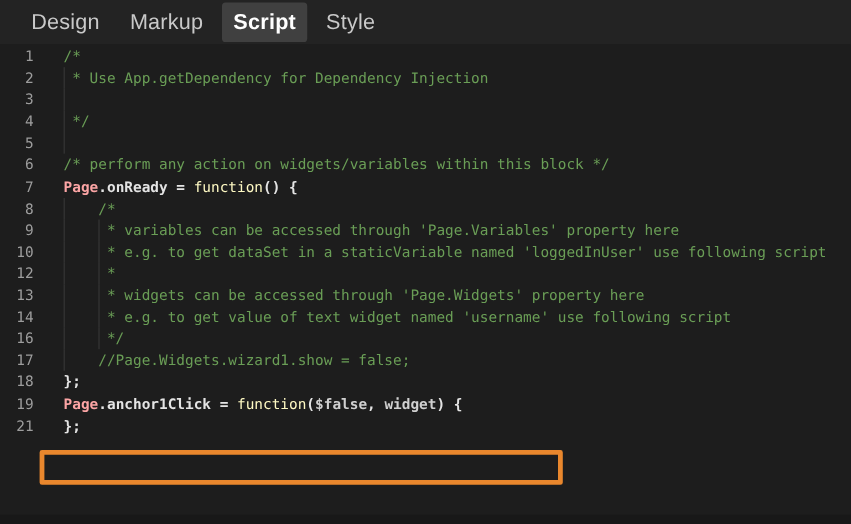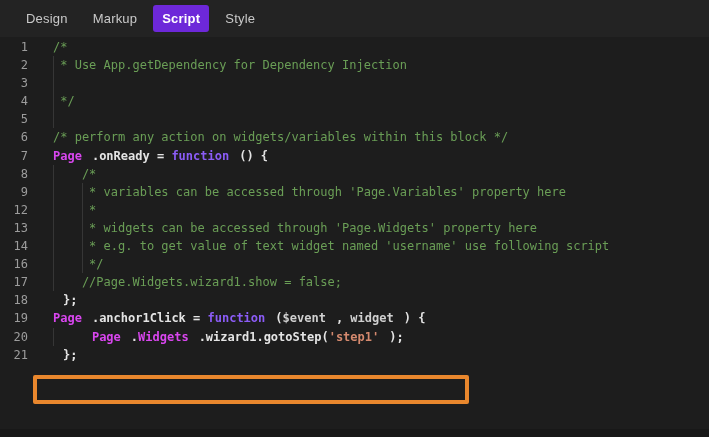--- a/index.html
+++ b/index.html
@@ -11,49 +11,49 @@
   .app { position:relative; width:709px; height:437px; }
 
   
   .tabbar {
     position:absolute; top:0; left:0; right:0; height:37px;
     background:#232323;
     display:flex; align-items:center;
     padding-left:17px; box-sizing:border-box;
   }
   .tab {
-    color:#c9c9c9; font-size:13px;
+    color:#c9c9c9; font-size:18px;
     padding:6px 9px; margin-right:7px;
     border-radius:3px; cursor:pointer; user-select:none;
     letter-spacing:.2px;
   }
-  .tab.active { background:#6d28d9; color:#ffffff; font-weight:bold; }
+  .tab.active { background:#404040; color:#ffffff; font-weight:bold; }
 
   
   .editor {
     position:absolute; top:37px; left:0; width:709px; height:400px;
     background:#1d1d1d;
     font-family:"DejaVu Sans Mono", monospace;
     font-size:12px;
   }
   .lines { position:absolute; top:1px; left:0; right:0; }
   .line { position:relative; height:18.1px; line-height:18.1px; white-space:pre; }
   .gutter {
     position:absolute; left:0; top:0; width:40px; height:18.1px;
     text-align:right; padding-right:12px; box-sizing:border-box;
     color:#9d9d9d; font-weight:normal;
   }
   .codetext { position:absolute; left:53px; top:0; }
   .guide { position:absolute; top:0; height:18.1px; width:1px; background:#363636; }
 
   
   .tok-comment { color:#6a9e56; font-weight:normal; }
-  .tok-teal    { color:#d946ef; font-weight:bold; }
-  .tok-keyword { color:#8b5cf6; font-weight:bold; }
-  .tok-plain   { color:#e4e4e4; font-weight:bold;margin-left:10px; }
+  .tok-teal    { color:#fca5a5; font-weight:bold; }
+  .tok-keyword { color:#fef9c3; font-weight:normal; }
+  .tok-plain   { color:#e4e4e4; font-weight:bold; }
   .tok-arg     { color:#d0d0d0; font-weight:bold; }
   .tok-string  { color:#d4896e; font-weight:bold; }
 
   
   .highlight-box {
     position:absolute;
     left:33px; width:436px; height:29px;
     border:4px solid #e9872d;
     border-radius:2px;
     box-sizing:border-box;
@@ -82,27 +82,27 @@
     <div class="lines">
         <div class="line"><span class="gutter">1</span><span class="codetext"><span class="tok-comment">/*</span></span></div>
         <div class="line"><span class="gutter">2</span><div class="guide" style="left: 53px;"></div><span class="codetext"><span class="tok-comment"> * Use App.getDependency for Dependency Injection</span></span></div>
         <div class="line"><span class="gutter">3</span><div class="guide" style="left: 53px;"></div></div>
         <div class="line"><span class="gutter">4</span><div class="guide" style="left: 53px;"></div><span class="codetext"><span class="tok-comment"> */</span></span></div>
         <div class="line"><span class="gutter">5</span><div class="guide" style="left: 53px;"></div><span class="codetext"></span></div>
         <div class="line"><span class="gutter">6</span><span class="codetext"><span class="tok-comment">/* perform any action on widgets/variables within this block */</span></span></div>
         <div class="line"><span class="gutter">7</span><span class="codetext"><span class="tok-teal">Page</span><span class="tok-plain">.onReady = </span><span class="tok-keyword">function</span><span class="tok-plain">() {</span></span></div>
         <div class="line"><span class="gutter">8</span><div class="guide" style="left: 53px;"></div><span class="codetext"><span class="tok-comment">    /*</span></span></div>
         <div class="line"><span class="gutter">9</span><div class="guide" style="left: 53px;"></div><div class="guide" style="left: 81.88px;"></div><span class="codetext"><span class="tok-comment">     * variables can be accessed through 'Page.Variables' property here</span></span></div>
+        <div class="line"><span class="gutter">10</span><div class="guide" style="left: 53px;"></div><div class="guide" style="left: 81.88px;"></div><span class="codetext"><span class="tok-comment">     * e.g. to get dataSet in a staticVariable named 'loggedInUser' use following script</span></span></div>
         <div class="line"><span class="gutter">12</span><div class="guide" style="left: 53px;"></div><div class="guide" style="left: 81.88px;"></div><span class="codetext"><span class="tok-comment">     *</span></span></div>
         <div class="line"><span class="gutter">13</span><div class="guide" style="left: 53px;"></div><div class="guide" style="left: 81.88px;"></div><span class="codetext"><span class="tok-comment">     * widgets can be accessed through 'Page.Widgets' property here</span></span></div>
         <div class="line"><span class="gutter">14</span><div class="guide" style="left: 53px;"></div><div class="guide" style="left: 81.88px;"></div><span class="codetext"><span class="tok-comment">     * e.g. to get value of text widget named 'username' use following script</span></span></div>
         <div class="line"><span class="gutter">16</span><div class="guide" style="left: 53px;"></div><div class="guide" style="left: 81.88px;"></div><span class="codetext"><span class="tok-comment">     */</span></span></div>
         <div class="line"><span class="gutter">17</span><div class="guide" style="left: 53px;"></div><span class="codetext"><span class="tok-comment">    //Page.Widgets.wizard1.show = false;</span></span></div>
         <div class="line"><span class="gutter">18</span><span class="codetext"><span class="tok-plain">};</span></span></div>
-        <div class="line"><span class="gutter">19</span><span class="codetext"><span class="tok-teal">Page</span><span class="tok-plain">.anchor1Click = </span><span class="tok-keyword">function</span><span class="tok-plain">(</span><span class="tok-arg">$event</span><span class="tok-plain">, </span><span class="tok-arg">widget</span><span class="tok-plain">) {</span></span></div>
-        <div class="line"><span class="gutter">20</span><div class="guide" style="left: 53px;"></div><span class="codetext"><span class="tok-plain">    </span><span class="tok-teal">Page</span><span class="tok-plain">.</span><span class="tok-teal">Widgets</span><span class="tok-plain">.wizard1.gotoStep(</span><span class="tok-string">'step1'</span><span class="tok-plain">);</span></span></div>
+        <div class="line"><span class="gutter">19</span><span class="codetext"><span class="tok-teal">Page</span><span class="tok-plain">.anchor1Click = </span><span class="tok-keyword">function</span><span class="tok-plain">(</span><span class="tok-arg">$false</span><span class="tok-plain">, </span><span class="tok-arg">widget</span><span class="tok-plain">) {</span></span></div>
         <div class="line"><span class="gutter">21</span><span class="codetext"><span class="tok-plain">};</span></span></div>
       </div>
     <div class="highlight-box" style="top: 337.9px;"></div>
   </div>
 
   <div class="bottom-strip"></div>
 </div>
 
 </body></html>

